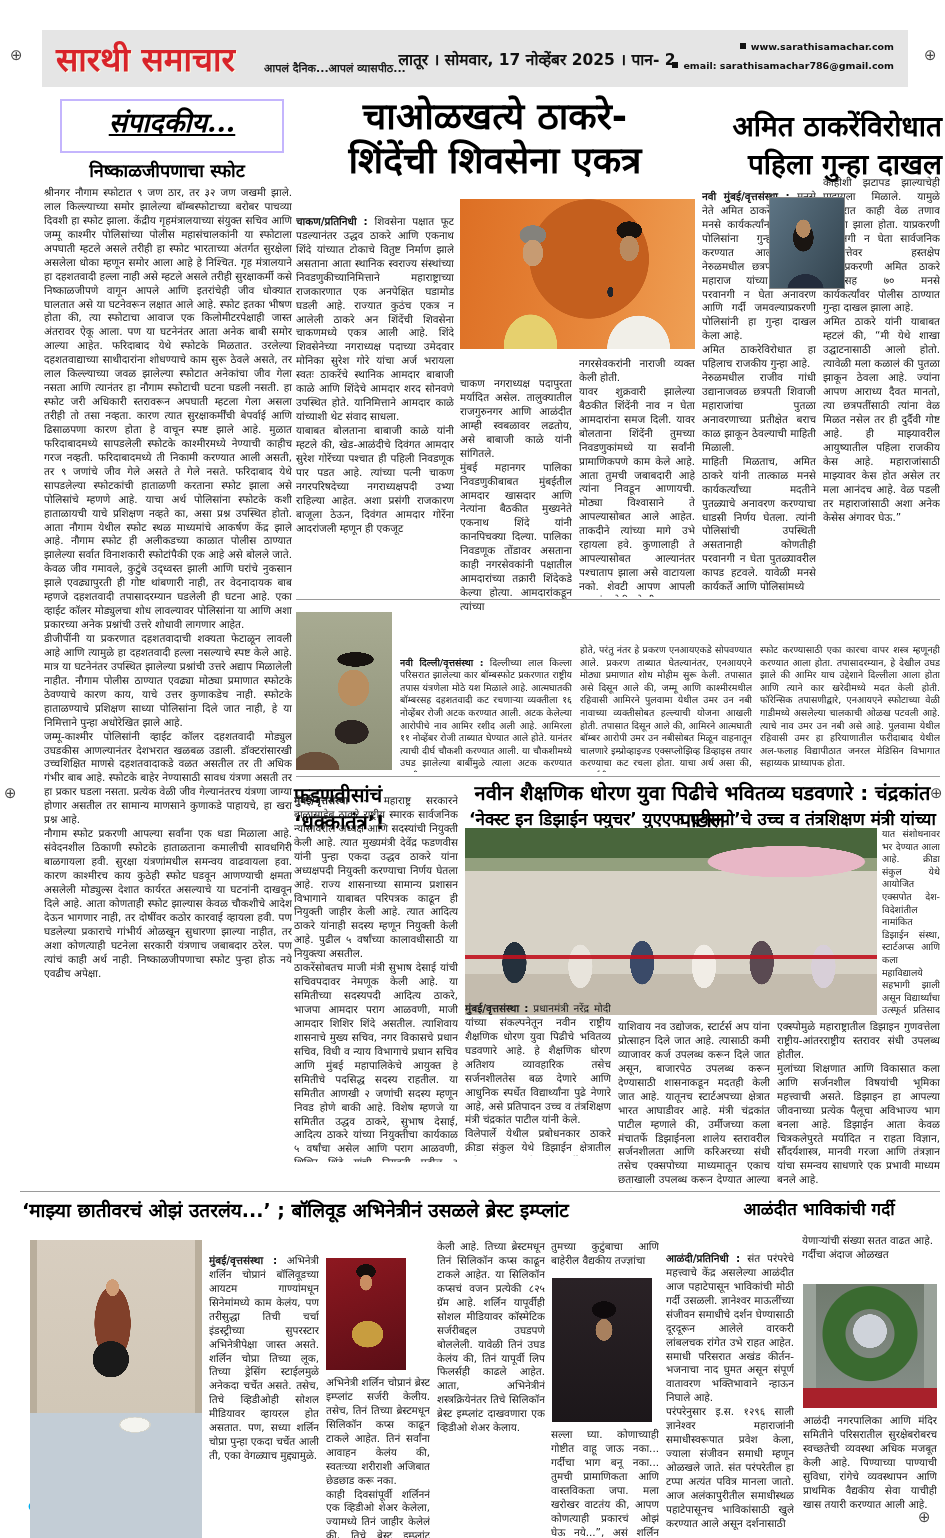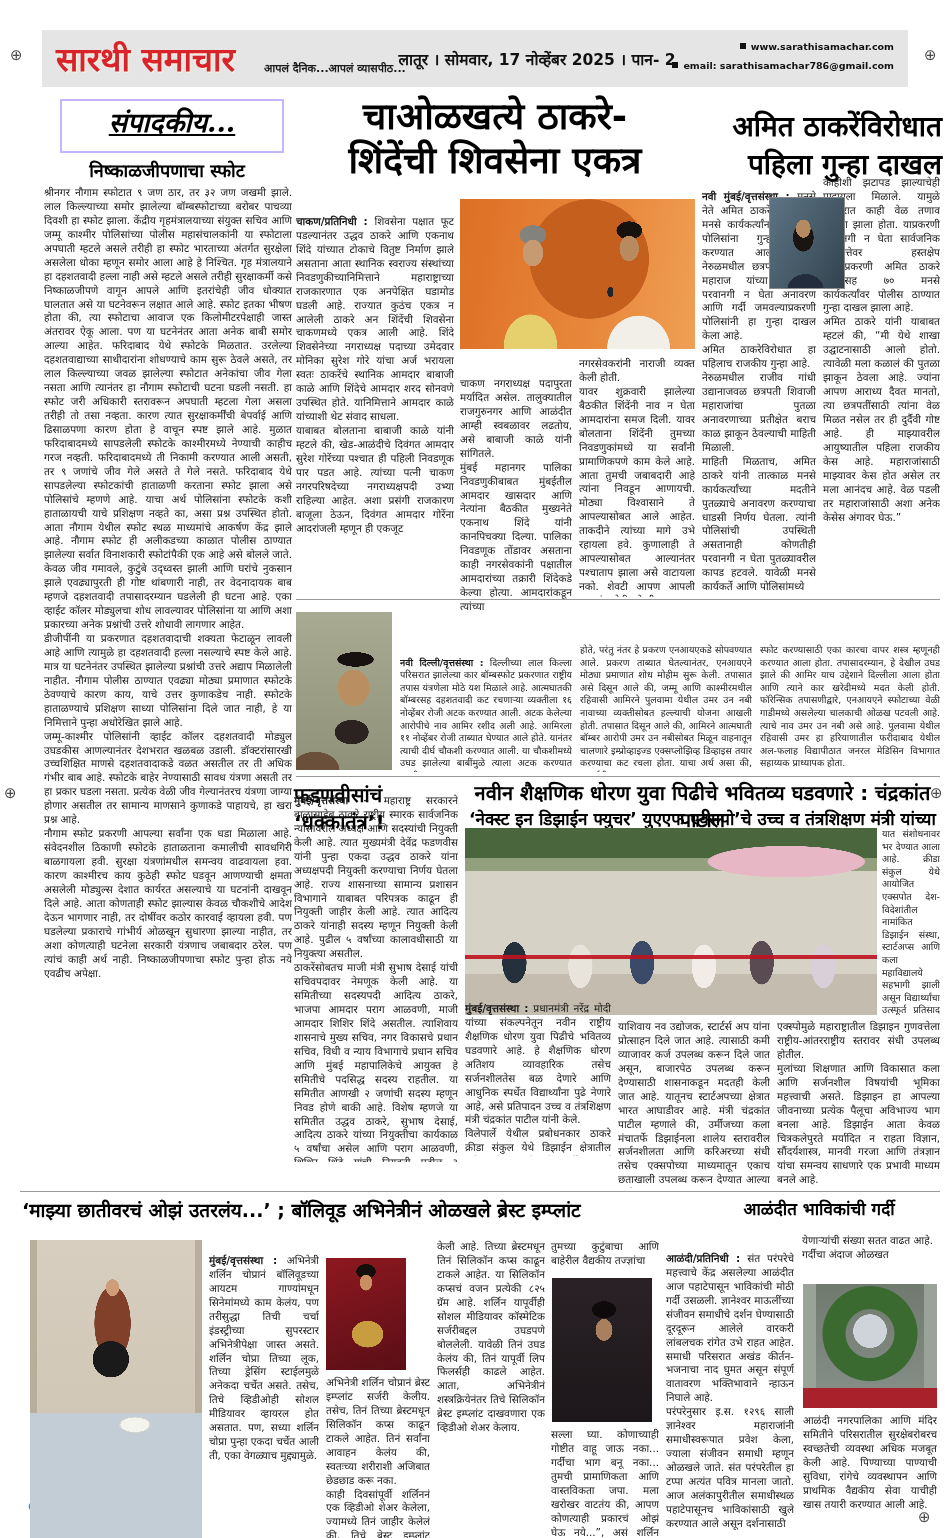--- a/index.html
+++ b/index.html
@@ -181,21 +181,21 @@
   <div class="bt" style="left:465px;top:988px;width:146px;height:168px;">
     <b>मुंबई/वृत्तसंस्था :</b> <span>प्रधानमंत्री नरेंद्र मोदी यांच्या संकल्पनेतून नवीन राष्ट्रीय शैक्षणिक धोरण युवा पिढीचे भवितव्य घडवणारे आहे. हे शैक्षणिक धोरण अतिशय व्यावहारिक तसेच सर्जनशीलतेस बळ देणारे आणि आधुनिक स्पर्धेत विद्यार्थ्यांना पुढे नेणारे आहे, असे प्रतिपादन उच्च व तंत्रशिक्षण मंत्री चंद्रकांत पाटील यांनी केले.
 विलेपार्ले येथील प्रबोधनकार ठाकरे क्रीडा संकुल येथे डिझाईन क्षेत्रातील भविष्यातील संधींसाठी उर्मीज आर्ट फोरमतर्फे आयोजित एक्सपोच्या उद्घाटनप्रसंगी ते बोलत होते.</span>
   </div>
   <div class="bt" style="left:618px;top:1020px;width:152px;height:168px;">याशिवाय नव उद्योजक, स्टार्टर्स अप यांना प्रोत्साहन दिले जात आहे. त्यासाठी कमी व्याजावर कर्ज उपलब्ध करून दिले जात असून, बाजारपेठ उपलब्ध करून देण्यासाठी शासनाकडून मदतही केली जात आहे. यातूनच स्टार्टअपच्या क्षेत्रात भारत आघाडीवर आहे. मंत्री चंद्रकांत पाटील म्हणाले की, उर्मीजच्या कला मंचातर्फे डिझाईनला शालेय स्तरावरील सर्जनशीलता आणि करिअरच्या संधी तसेच एक्सपोच्या माध्यमातून एकाच छताखाली उपलब्ध करून देण्यात आल्या आहेत.</div>
   <div class="bt" style="left:777px;top:1020px;width:163px;height:168px;">एक्स्पोमुळे महाराष्ट्रातील डिझाइन गुणवत्तेला राष्ट्रीय-आंतरराष्ट्रीय स्तरावर संधी उपलब्ध होतील.
 मुलांच्या शिक्षणात आणि विकासात कला आणि सर्जनशील विषयांची भूमिका महत्त्वाची असते. डिझाइन हा आपल्या जीवनाच्या प्रत्येक पैलूचा अविभाज्य भाग बनला आहे. डिझाईन आता केवळ चित्रकलेपुरते मर्यादित न राहता विज्ञान, सौंदर्यशास्त्र, मानवी गरजा आणि तंत्रज्ञान यांचा समन्वय साधणारे एक प्रभावी माध्यम बनले आहे.</div>
 
   <div class="rule" style="left:20px;top:1191px;width:920px;"></div>
 
-  <div class="hl hl-left" style="left:22px;top:1197px;width:640px;font-size:19px;">‘माझ्या छातीवरचं ओझं उतरलंय...’ ; बॉलिवूड अभिनेत्रीनं ओळखले ब्रेस्ट इम्प्लांट</div>
+  <div class="hl hl-left" style="left:22px;top:1197px;width:640px;font-size:19px;">‘माझ्या छातीवरचं ओझं उतरलंय...’ ; बॉलिवूड अभिनेत्रीनं उसळले ब्रेस्ट इम्प्लांट</div>
   <div class="ph" id="ph-actress" style="left:30px;top:1240px;width:172px;height:298px;"></div>
   <div class="bt" style="left:209px;top:1240px;width:110px;height:298px;">
     <b>मुंबई/वृत्तसंस्था :</b> <span>अभिनेत्री शर्लिन चोप्रानं बॉलिवूडच्या आयटम गाण्यांमधून सिनेमांमध्ये काम केलंय, पण तरीसुद्धा तिची चर्चा इंडस्ट्रीच्या सुपरस्टार अभिनेत्रीपेक्षा जास्त असते. शर्लिन चोप्रा तिच्या लूक, तिच्या ड्रेसिंग स्टाईलमुळे अनेकदा चर्चेत असते. तसेच, तिचे व्हिडीओही सोशल मीडियावर व्हायरल होत असतात. पण, सध्या शर्लिन चोप्रा पुन्हा एकदा चर्चेत आली ती, एका वेगळ्याच मुद्द्यामुळे.</span>
   </div>
   <div class="ph" id="ph-red" style="left:326px;top:1258px;width:80px;height:112px;"></div>
   <div class="bt" style="left:326px;top:1376px;width:104px;height:162px;">अभिनेत्री शर्लिन चोप्रानं ब्रेस्ट इम्प्लांट सर्जरी केलीय. तसेच, तिनं तिच्या ब्रेस्टमधून सिलिकॉन कप्स काढून टाकले आहेत. तिनं सर्वांना आवाहन केलंय की, स्वतःच्या शरीराशी अजिबात छेडछाड करू नका.
 काही दिवसांपूर्वी शर्लिननं एक व्हिडीओ शेअर केलेला, ज्यामध्ये तिनं जाहीर केलेलं की, तिचे ब्रेस्ट इम्प्लांट काढून टाकले जातायत.</div>
   <div class="bt" style="left:437px;top:1240px;width:108px;height:298px;">केली आहे. तिच्या ब्रेस्टमधून तिनं सिलिकॉन कप्स काढून टाकले आहेत. या सिलिकॉन कप्सचं वजन प्रत्येकी ८२५ ग्रॅम आहे. शर्लिन यापूर्वीही सोशल मीडियावर कॉस्मेटिक सर्जरीबद्दल उघडपणे बोललेली. यावेळी तिनं उघड केलंय की, तिनं यापूर्वी लिप फिलर्सही काढले आहेत. आता, अभिनेत्रीनं शस्त्रक्रियेनंतर तिचे सिलिकॉन ब्रेस्ट इम्प्लांट दाखवणारा एक व्हिडीओ शेअर केलाय.</div>
   <div class="bt" style="left:551px;top:1240px;width:108px;height:34px;">तुमच्या कुटुंबाचा आणि बाहेरील वैद्यकीय तज्ज्ञांचा</div>
   <div class="ph" id="ph-dark" style="left:552px;top:1278px;width:100px;height:144px;"></div>

